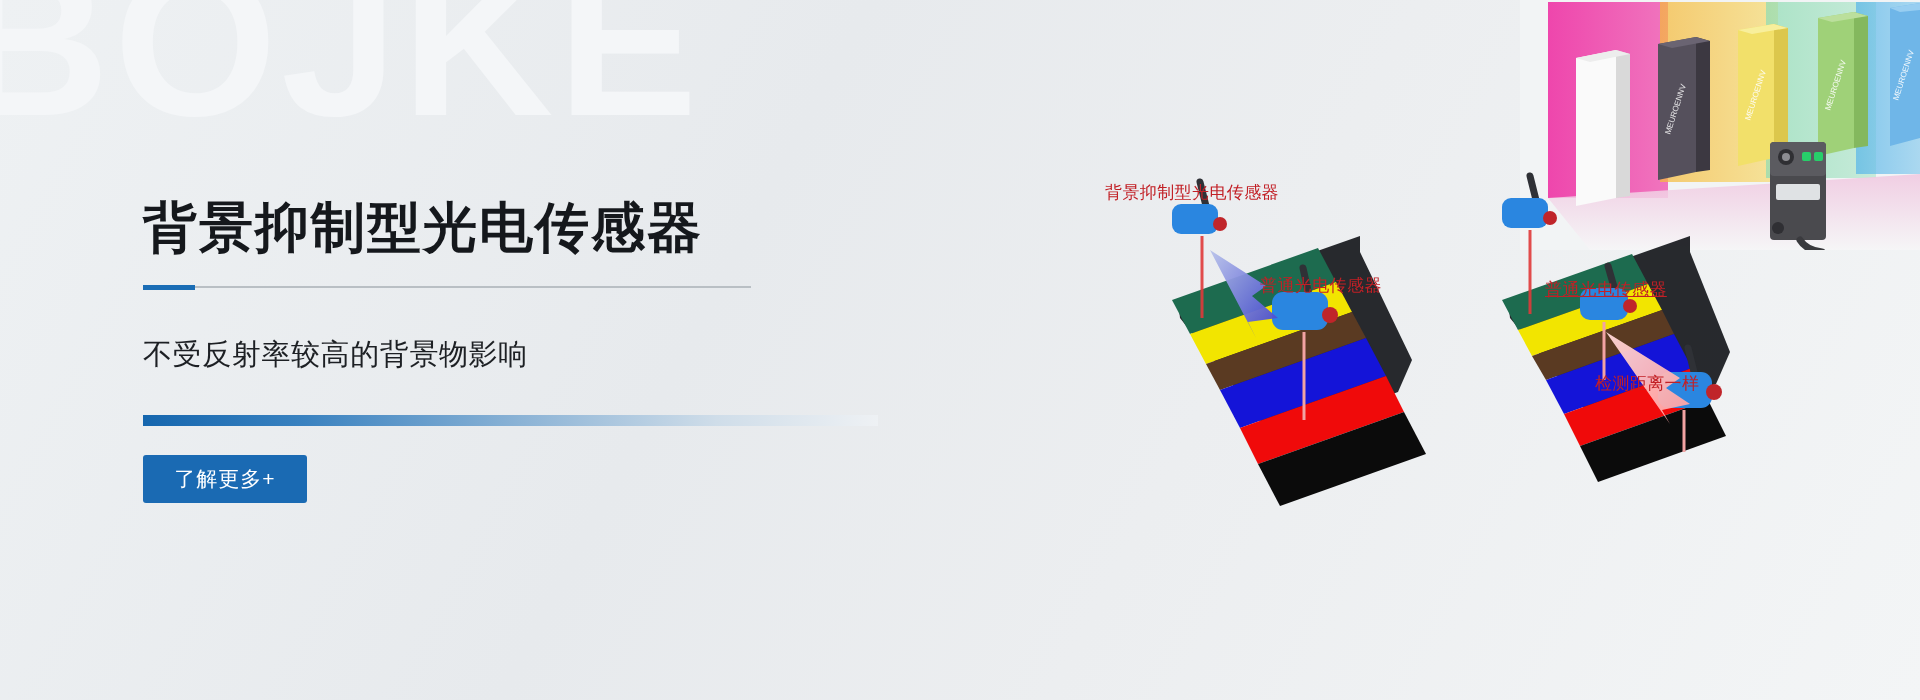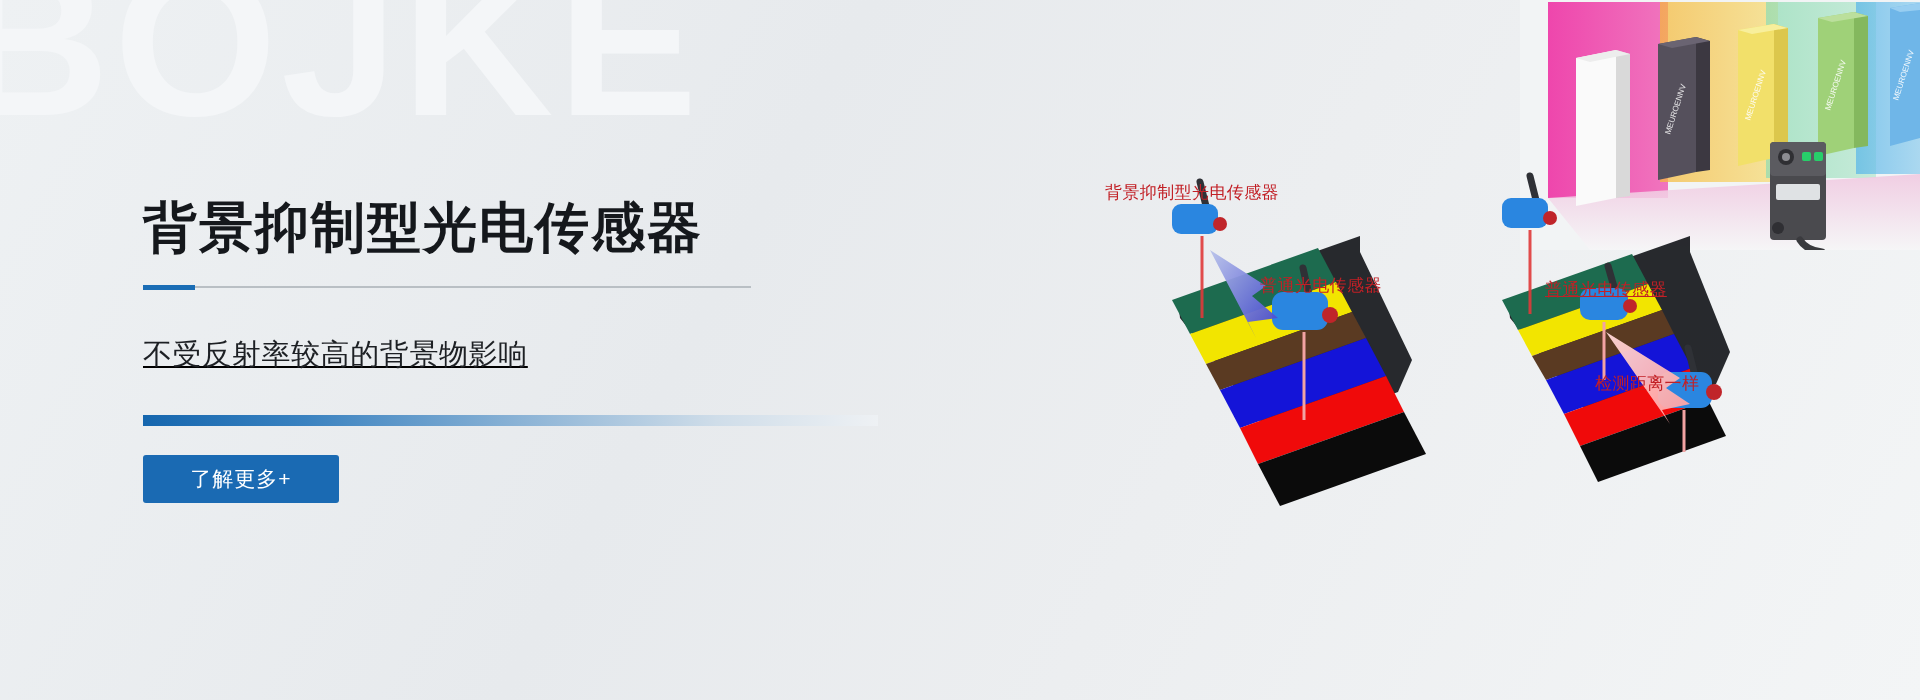--- a/index.html
+++ b/index.html
@@ -36,41 +36,41 @@
     font-weight: 700;
     color: #15181c;
     letter-spacing: 2px;
     line-height: 1.18;
     white-space: nowrap;
   }
 
   .rule { position: relative; margin-top: 26px; width: 608px; height: 2px; background: #b9bfc4; }
   .rule-accent { position: absolute; left: 0; top: -1px; width: 52px; height: 5px; background: #1a6db5; }
 
-  .sub { margin-top: 44px; text-decoration: underline; }
+  .sub { margin-top: 44px; }
   .sub-line {
     font-size: 29px;
     color: #1d2024;
     line-height: 1.55;
     white-space: nowrap;
     letter-spacing: .6px;
   }
 
   .gradient-bar {
     margin-top: 38px;
     width: 735px; height: 11px;
     background: linear-gradient(90deg, #1566ae 0%, #3a82c0 22%, #8db4d6 52%, #cfdde9 78%, #eef1f4 100%);
   }
 
   .cta {
     margin-top: 29px;
     display: inline-flex;
     align-items: center;
     justify-content: center;
-    width: 196px; height: 48px;
+    width: 164px; height: 48px;
     background: #1a6ab3;
     color: #ffffff;
     font-size: 21px;
     letter-spacing: 1px;
     border: none;
     border-radius: 3px;
     cursor: pointer;
   }
 
   

